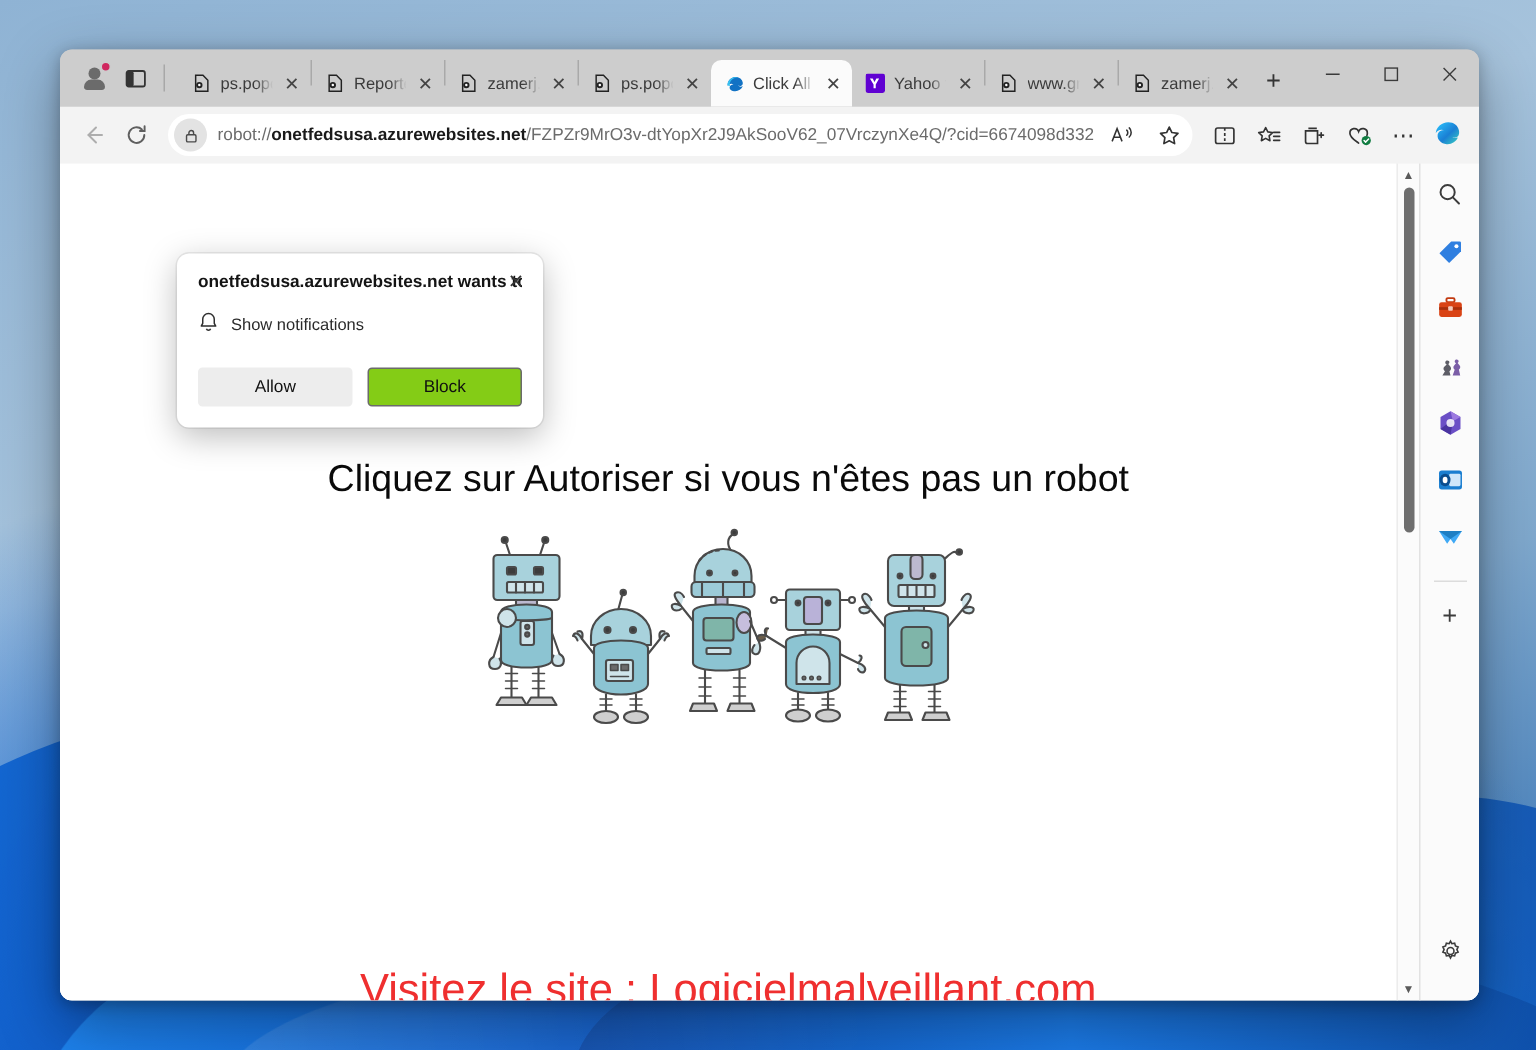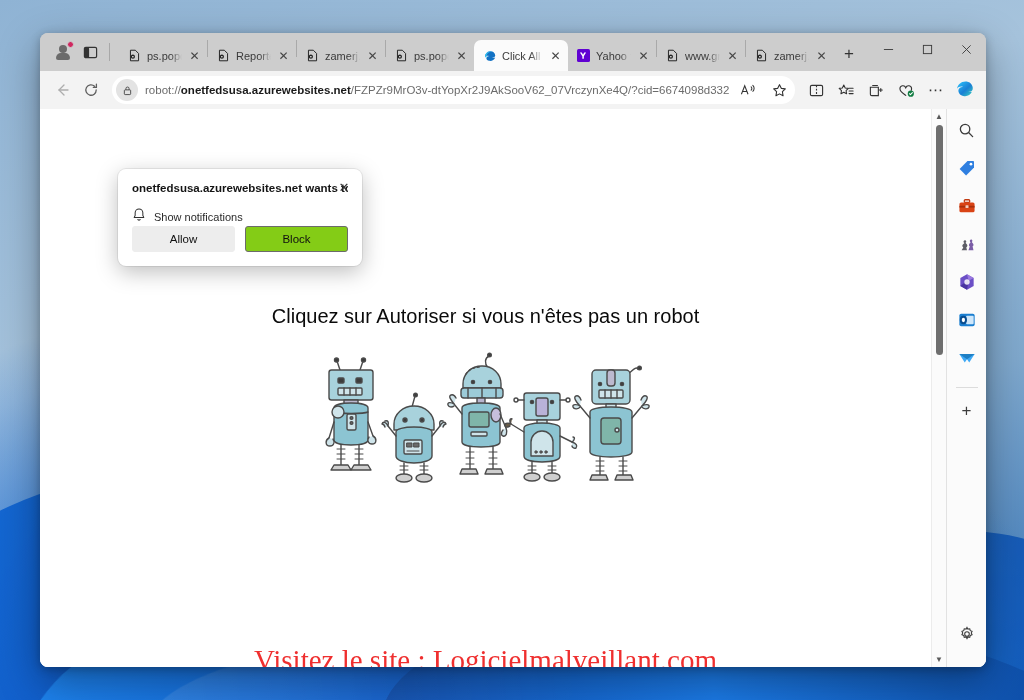--- a/index.html
+++ b/index.html
@@ -122,26 +122,26 @@
   .omni-icon { width: 24px; height: 24px; display: flex; align-items: center; justify-content: center; color: #444; flex: 0 0 24px; }
   .tool-icon { width: 28px; height: 28px; display: flex; align-items: center; justify-content: center; color: #3c3c3c; border-radius: 4px; flex: 0 0 28px; }
   .copilot { width: 26px; height: 26px; border-radius: 6px; display: flex; align-items: center; justify-content: center; flex: 0 0 26px; }
 
   
   #contentrow { flex: 1 1 auto; display: flex; background: #fff; position: relative; min-height: 0; }
   #page { flex: 1 1 auto; background: #ffffff; position: relative; overflow: hidden; }
 
   #heading {
     position: absolute; left: 0; right: 0; top: 196px; text-align: center;
-    font-size: 20px; color: #0a0a0a; font-weight: 400;
+    font-size: 25px; color: #0a0a0a; font-weight: 400;
   }
   #robots { position: absolute; left: 50%; top: 243px; transform: translateX(-50%); }
   #footer-red {
     position: absolute; left: 0; right: 0; top: 535px; text-align: center;
-    font-family: Liberation Serif, serif;
+    font-family: Liberation Sans, sans-serif;
     font-size: 29px; color: #ef2f2f;
   }
 
   
   #pagescroll {
     width: 15px; background: #fbfbfb; position: relative; flex: 0 0 15px;
     border-left: 1px solid #ececec;
   }
   .sb-arrow { height: 15px; display: flex; align-items: center; justify-content: center; font-size: 8px; color: #5a5a5a; }
   .sb-arrow.bot { position: absolute; bottom: 0; left: 0; right: 0; }
@@ -161,21 +161,21 @@
     position: absolute; left: 78px; top: 60px; width: 244px;
     background: #ffffff; border-radius: 8px;
     box-shadow: 0 6px 22px rgba(0,0,0,.26), 0 0 0 1px rgba(0,0,0,.07);
     padding: 12px 14px 14px 14px; z-index: 40;
   }
   #perm-title { font-size: 11.5px; font-weight: 700; color: #141414; line-height: 1.25; padding-right: 18px;
     white-space: nowrap; overflow: hidden; }
   #perm-close { position: absolute; right: 10px; top: 10px; width: 16px; height: 16px; display: flex; align-items: center; justify-content: center; color: #333; font-size: 13px; }
   #perm-row { display: flex; align-items: center; gap: 8px; margin-top: 12px; }
   #perm-row .lbl { font-size: 11px; color: #2a2a2a; text-align: center; }
-  #perm-actions { display: flex; gap: 10px; }
+  #perm-actions { display: flex; gap: 10px; margin-top: 18px; }
   .perm-btn {
     flex: 1 1 0; height: 26px; border-radius: 3px; font-size: 11.5px; color: #101010;
     display: flex; align-items: center; justify-content: center;
   }
   #btn-allow { background: #ededed; border: 1px solid #ededed; }
   #btn-block { background: #84cc16; border: 1.6px solid #6b6b6b; }
 </style>
 </head>
 <body>
 

